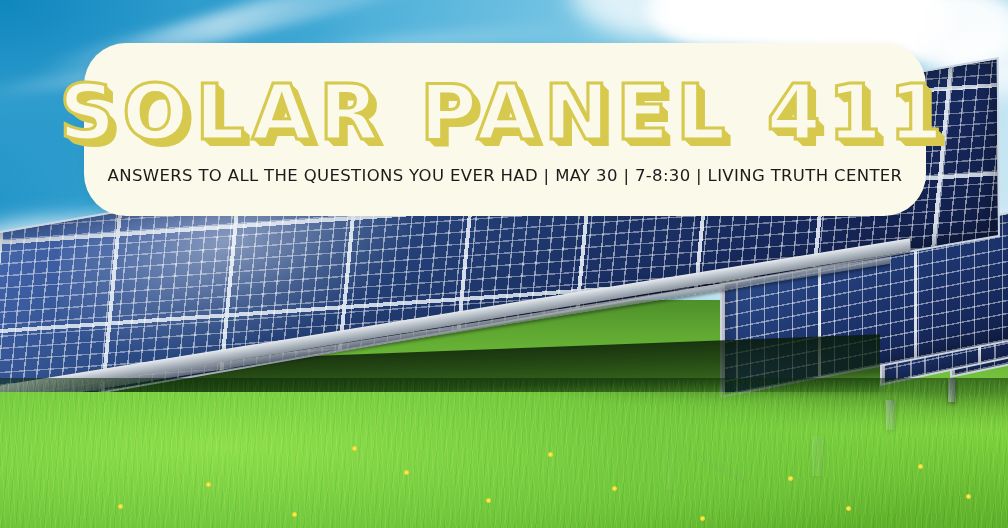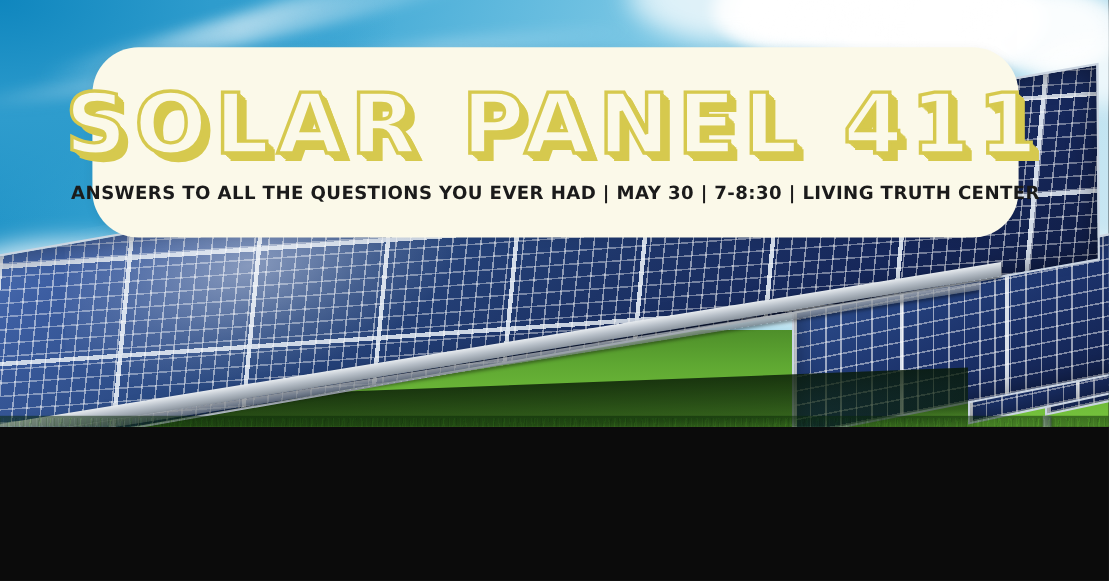--- a/index.html
+++ b/index.html
@@ -7,21 +7,21 @@
 
   html, body {
     width:1008px; height:528px;
     overflow:hidden;
     background:#0b0b0b;
     font-family:"Liberation Sans", sans-serif;
   }
 
   .poster {
     position:relative;
-    width:1008px; height:388px;
+    width:1008px; height:528px;
     overflow:hidden;
   }
 
   
   .sky {
     position:absolute; left:0; top:0;
     width:1008px; height:330px;
     background:
       linear-gradient(112deg, #1b8fc4 0%, #3ba6d4 24%, #79c6e4 52%, #a8daec 74%, #cfe9f4 100%);
   }
@@ -177,21 +177,21 @@
       4px 4px 0 #d8cb52,
       3px 3px 0 #dace58,
       2px 2px 0 #dace58;
     margin-top:6px;
     transform:scaleX(1.02);
   }
 
   .subline {
     margin-top:16px;
     font-family:"DejaVu Sans", sans-serif;
-    font-weight:700;
+    font-weight:400;
     font-size:16.5px;
     letter-spacing:0.35px;
     color:#1b1b1b;
     white-space:nowrap;
     text-align:center;
   }
 </style>
 </head>
 <body>
 

